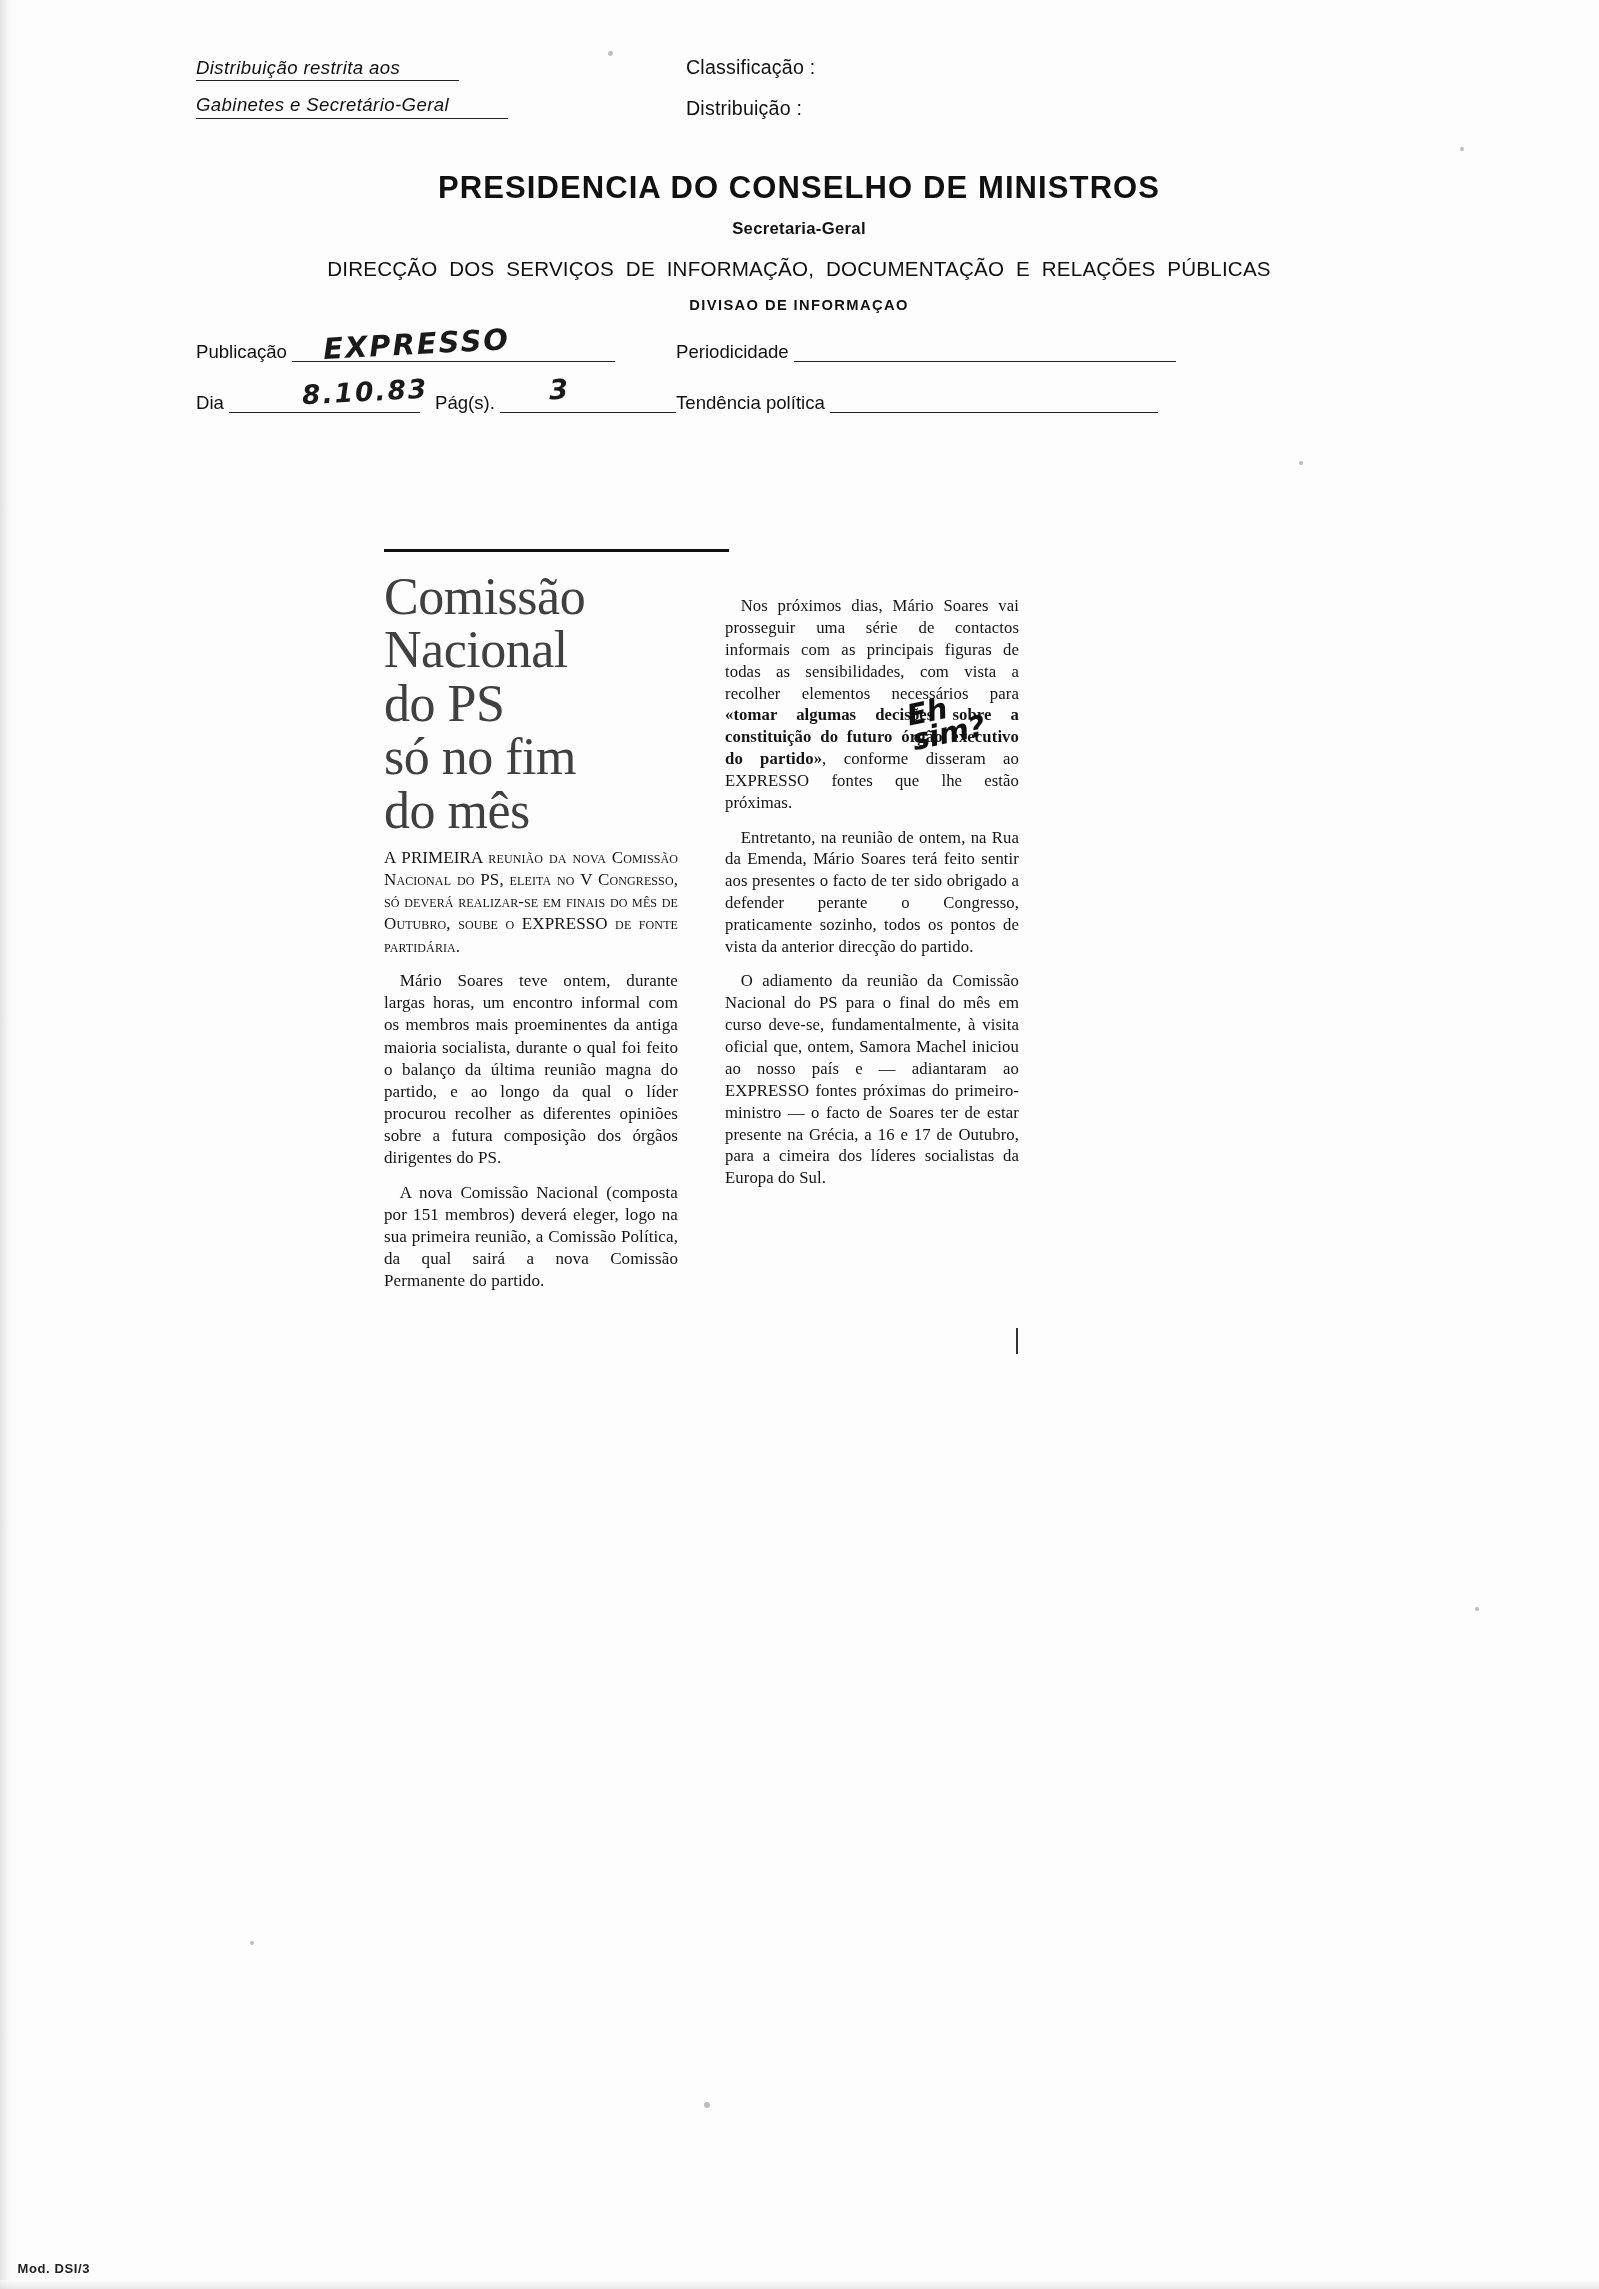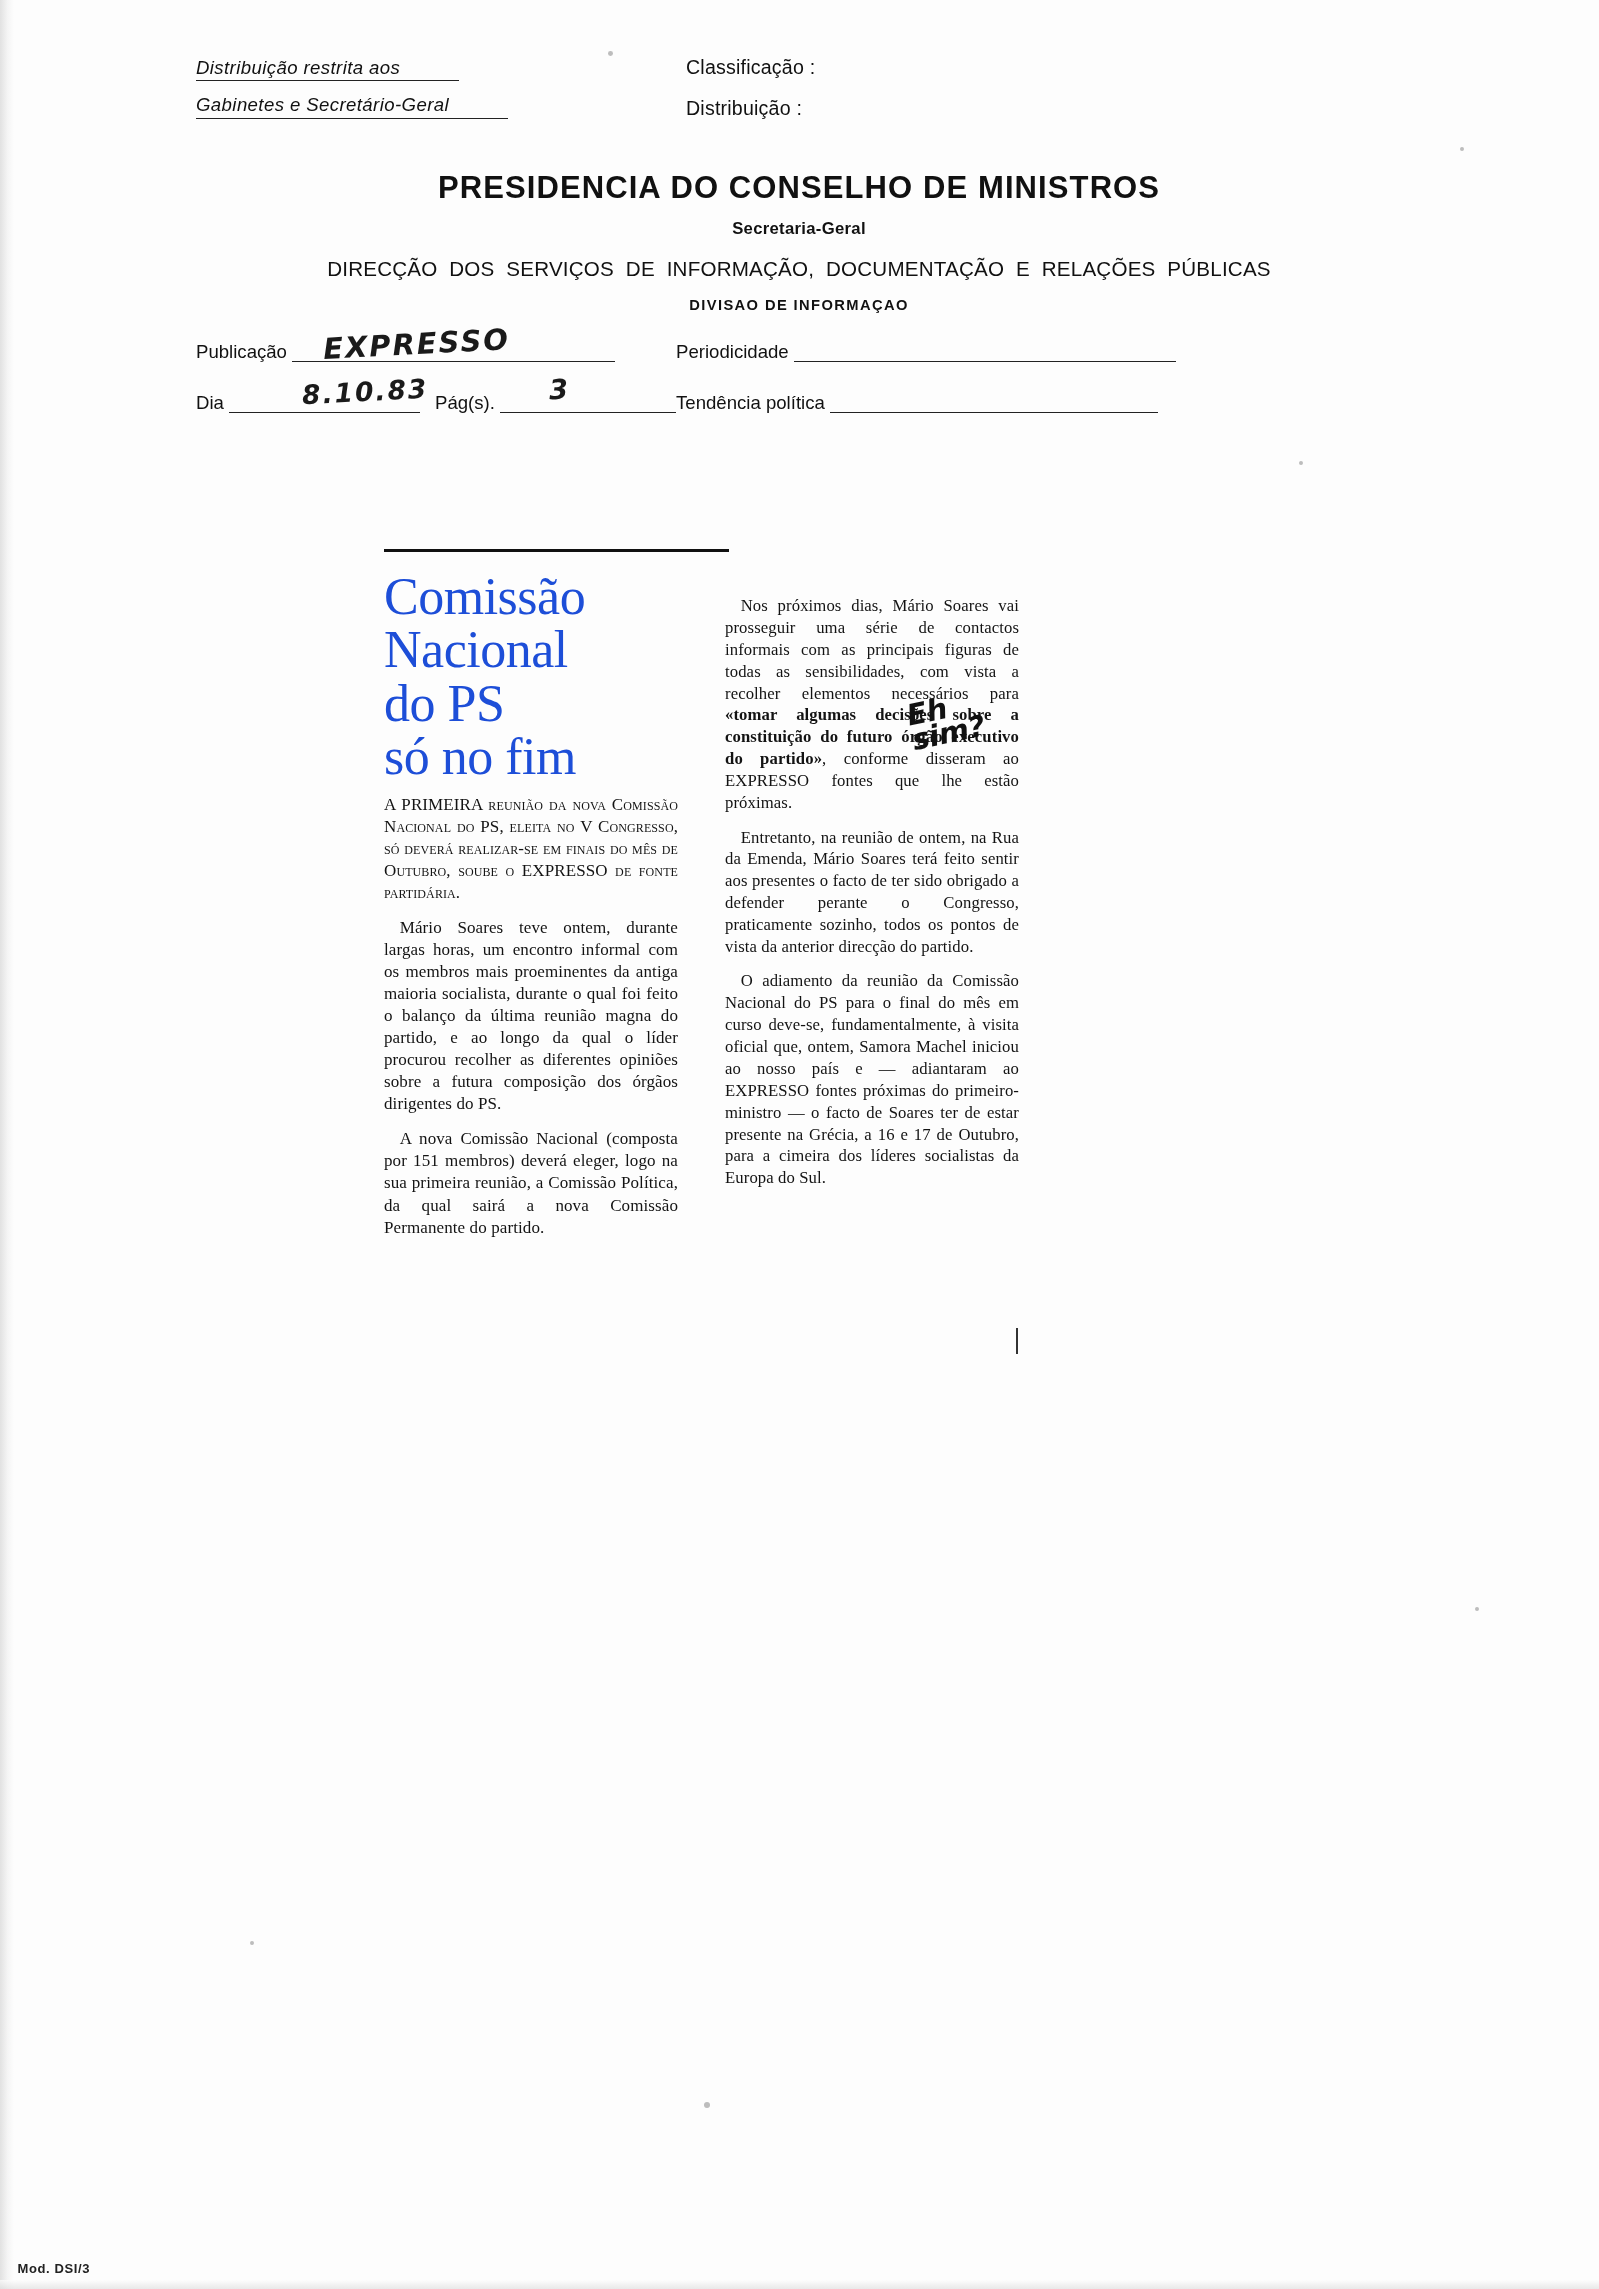--- a/index.html
+++ b/index.html
@@ -137,21 +137,21 @@
   }
   .col { width: 294px; }
   .col-left { }
   .col-right { padding-top: 25.5px; }
 
   .headline {
     font-family: "Liberation Serif", serif;
     font-size: 52px;
     line-height: 1.03;
     font-weight: 400;
-    color: #1d4ed8;
+    color: #404040;
     letter-spacing: -0.5px;
     margin-bottom: 9.8px;
   }
   .headline .hl-line { display: block; white-space: nowrap; }
 
   .scribble {
     position: absolute;
     left: 525px;
     top: 147px;
     font-family: "DejaVu Sans", sans-serif;
@@ -264,20 +264,21 @@
 
   <div class="clip">
     <div class="clip-rule"></div>
     <div class="cols">
       <div class="col col-left">
         <div class="headline">
           <span class="hl-line">Comissão</span>
           <span class="hl-line">Nacional</span>
           <span class="hl-line">do PS</span>
           <span class="hl-line">só no fim</span>
+          <span class="hl-line">do mês</span>
         </div>
         <p class="body first"><span class="lead">A PRIMEIRA reunião da nova Comissão Nacional do PS, eleita no V Congresso, só deverá realizar-se em finais do mês de Outubro, soube o EXPRESSO de fonte partidária.</span></p>
         <p class="body ind">Mário Soares teve ontem, durante largas horas, um encontro informal com os membros mais proeminentes da antiga maioria socialista, durante o qual foi feito o balanço da última reunião magna do partido, e ao longo da qual o líder procurou recolher as diferentes opiniões sobre a futura composição dos órgãos dirigentes do PS.</p>
         <p class="body ind">A nova Comissão Nacional (composta por 151 membros) deverá eleger, logo na sua primeira reunião, a Comissão Política, da qual sairá a nova Comissão Permanente do partido.</p>
       </div>
 
       <div class="col col-right">
         <p class="body ind">
           <span>Nos próximos dias, Mário Soares vai prosseguir uma série de contactos informais com as principais figuras de todas as sensibilidades, com vista a recolher elementos necessários para </span><span class="bold">«tomar algumas decisões sobre a constituição do futuro órgão executivo do partido»</span><span>, conforme disseram ao EXPRESSO fontes que lhe estão próximas.</span>
         </p>

